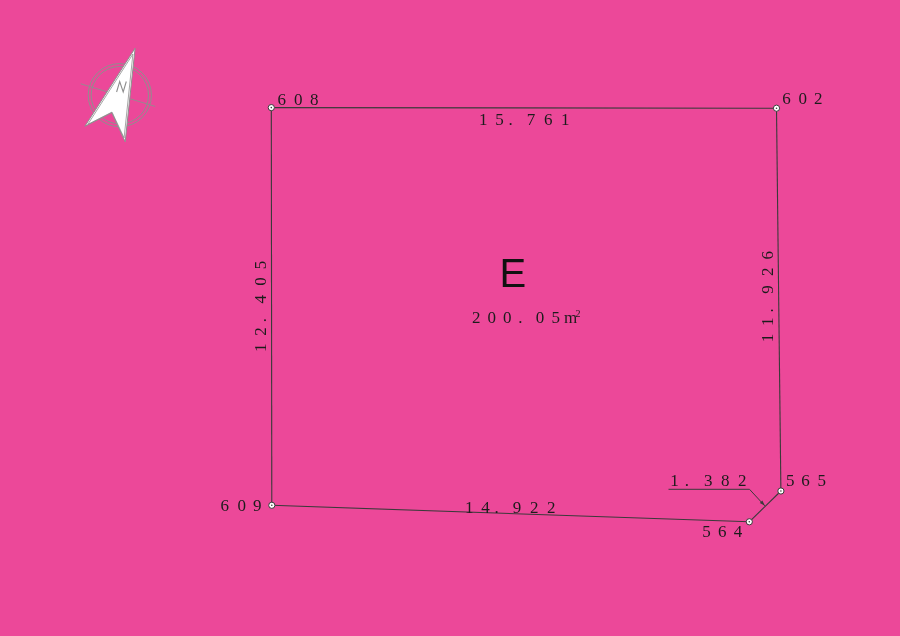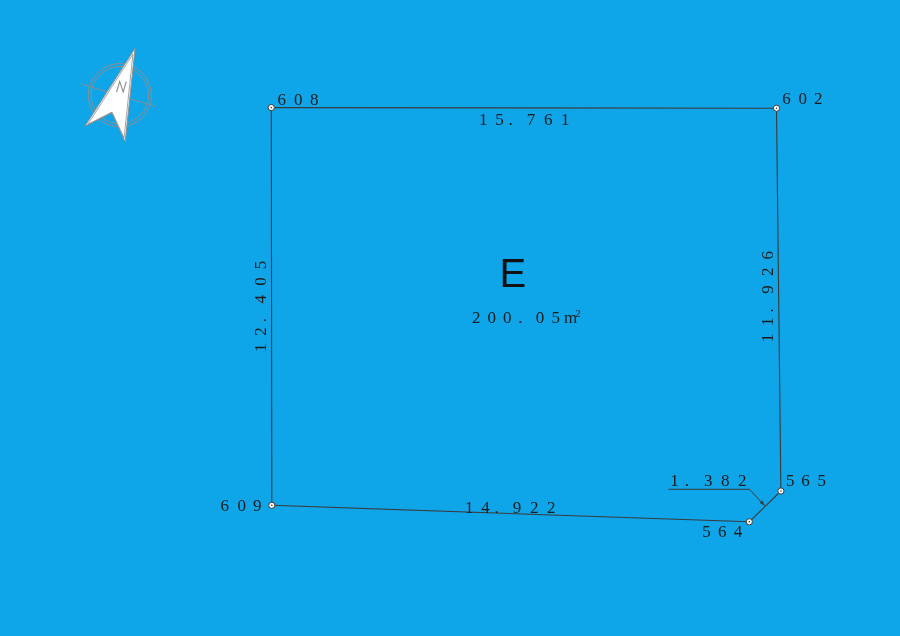--- a/index.html
+++ b/index.html
@@ -1,16 +1,16 @@
 <!DOCTYPE html>
 <html><head>
 <meta charset="utf-8">
 <style>
   html,body{margin:0;padding:0;background:#ffffff;}
-  #page{position:relative;width:900px;height:636px;background:#0ea5e9;overflow:hidden;}
+  #page{position:relative;width:900px;height:636px;background:#ec4899;overflow:hidden;}
   svg text{font-family:"Liberation Serif",serif;fill:#1c1c1c;}
 </style>
 </head>
 <body>
 <div id="page">
 <svg width="900" height="636" viewBox="0 0 900 636">
 
   <circle cx="119.8" cy="95.2" r="31.6" fill="none" stroke="#8f8f8f" stroke-width="1"></circle>
 
   <circle cx="119.8" cy="95.2" r="28.7" fill="none" stroke="#8f8f8f" stroke-width="1"></circle>

